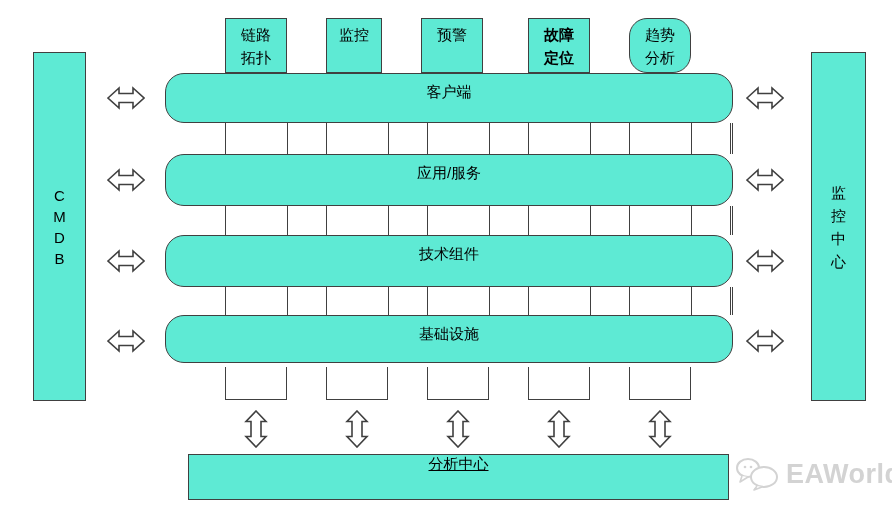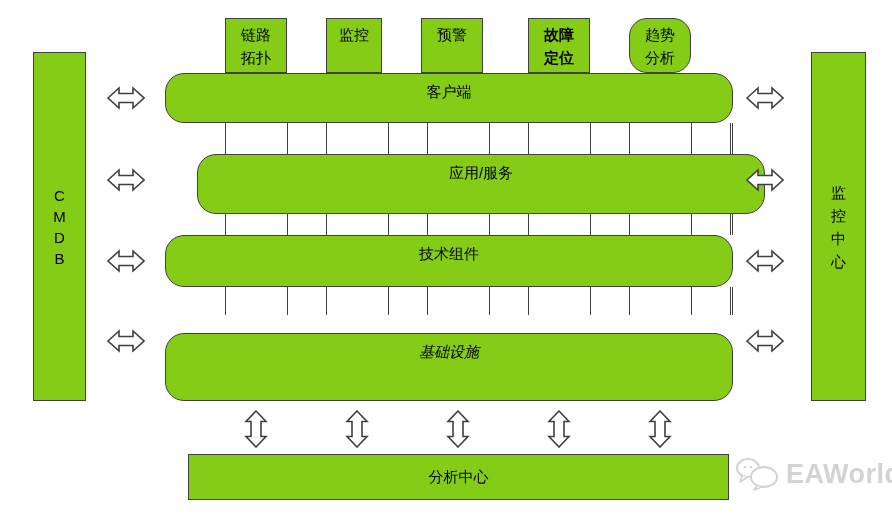--- a/index.html
+++ b/index.html
@@ -1,20 +1,20 @@
 <!DOCTYPE html>
 <html><head>
 <meta charset="utf-8">
 <style>
   html,body{margin:0;padding:0;background:#fff;}
   .canvas{
     position:relative;width:892px;height:514px;background:#fff;overflow:hidden;
     font-family:"Liberation Sans","DejaVu Sans",sans-serif;color:#000;
   }
-  .box{position:absolute;box-sizing:border-box;border:1.4px solid #404040;background:#84cc16;}
+  .box{position:absolute;box-sizing:border-box;border:1.4px solid #404040;background:#5eead4;}
   
   .side-box{display:flex;flex-direction:column;align-items:center;justify-content:center;z-index:3;}
   .side-box .vchar{display:block;font-size:15px;line-height:21px;text-align:center;}
   .side-box .cnchar{line-height:23px;font-size:15px;}
   
   .top-box{z-index:2;text-align:center;padding-top:4px;}
   .top-box .tline{display:block;font-size:15px;line-height:23px;}
   
   .bar{left:165px;width:568px;border-radius:19px;z-index:2;}
   .bar .bar-label{display:block;text-align:center;font-size:15px;padding-top:9px;}
@@ -26,21 +26,21 @@
       #404040 0px,#404040 1.4px,
       transparent 1.4px,transparent 62px,
       #404040 62px,#404040 63.4px,
       transparent 63.4px,transparent 101px);
   }
   
   .stub{position:absolute;top:367px;width:62px;height:33px;box-sizing:border-box;
     border:1.4px solid #404040;border-top:none;background:#fff;z-index:1;}
   .arrow{position:absolute;z-index:4;}
   
-  .analysis-bar{display:flex;align-items:center;justify-content:center;font-size:15px;z-index:2;}
+  .analysis-bar{display:flex;justify-content:center;font-size:15px;z-index:2;text-decoration:underline;}
   
   .watermark{position:absolute;left:735px;top:457px;display:flex;align-items:center;gap:5px;z-index:1;}
   .watermark .wm-text{font-size:27px;color:#d3d3d3;font-weight:600;letter-spacing:0.5px;}
 </style>
 </head>
 <body>
 
 <div class="canvas">
 
   <div class="box side-box" style="left:33px;top:52px;width:53px;height:349px;">
@@ -76,27 +76,27 @@
     <span class="tline">分析</span>
   </div>
 
   <div class="strip" style="top:123px;height:31px;"></div>
   <div class="strip" style="top:206px;height:29px;"></div>
   <div class="strip" style="top:287px;height:28px;"></div>
 
   <div class="box bar" style="top:73px;height:50px;">
     <span class="bar-label">客户端</span>
   </div>
-  <div class="box bar" style="top:154px;height:60px;margin-left:32px;">
+  <div class="box bar" style="top:154px;height:52px;">
     <span class="bar-label">应用/服务</span>
   </div>
   <div class="box bar" style="top:235px;height:52px;">
     <span class="bar-label">技术组件</span>
   </div>
-  <div class="box bar" style="top:333px;height:68px;font-style:italic;">
+  <div class="box bar" style="top:315px;height:48px;">
     <span class="bar-label">基础设施</span>
   </div>
 
   <div class="stub" style="left:225px;"></div>
   <div class="stub" style="left:326px;"></div>
   <div class="stub" style="left:427px;"></div>
   <div class="stub" style="left:528px;"></div>
   <div class="stub" style="left:629px;"></div>
 
   <svg class="arrow" style="left:107px;top:85px;" width="38" height="26" viewBox="0 0 38 26">

